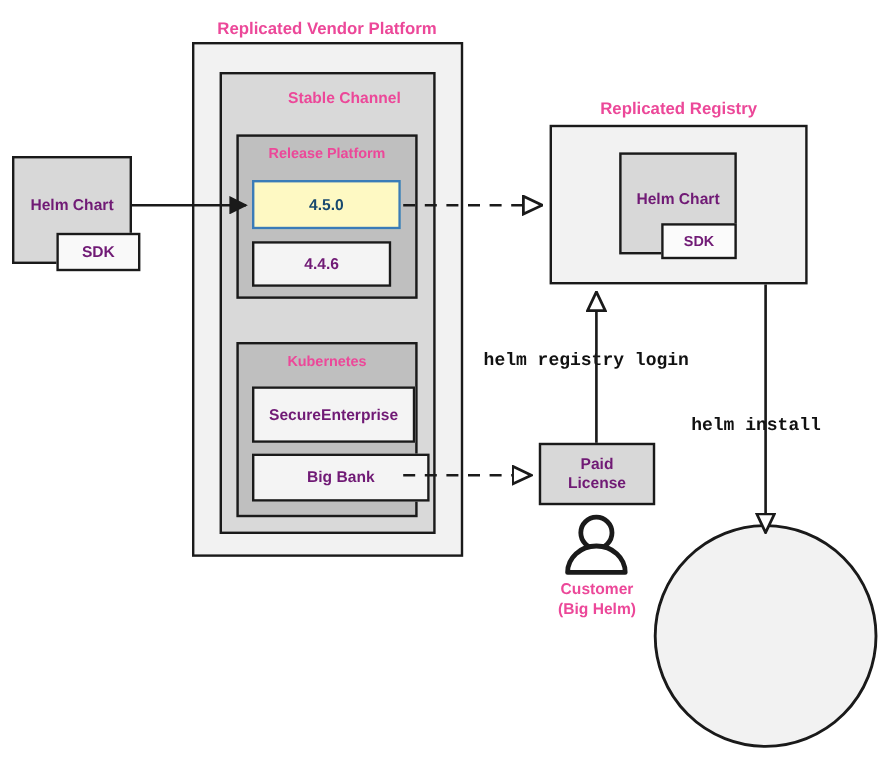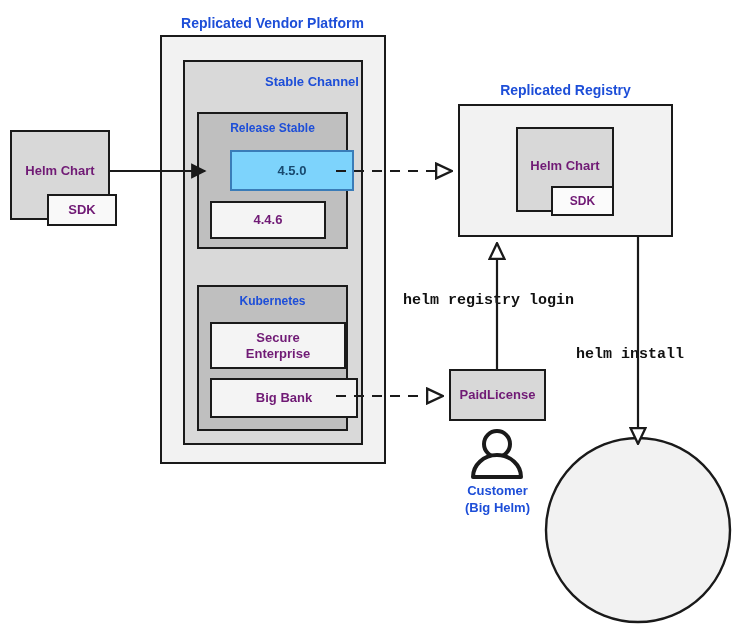--- a/index.html
+++ b/index.html
@@ -23,21 +23,21 @@
     align-items: center;
     justify-content: center;
     text-align: center;
     font-weight: bold;
     color: #701a75;
     line-height: 1.2;
   }
   .lbl {
     position: absolute;
     font-weight: bold;
-    color: #1d4ed8;
+    color: #ec4899;
     text-align: center;
     white-space: nowrap;
   }
   .mono {
     position: absolute;
     font-family: "Liberation Mono", "DejaVu Sans Mono", monospace;
     font-weight: bold;
     color: #111111;
     white-space: nowrap;
   }
@@ -53,37 +53,37 @@
 </head>
 <body>
 
 <div id="canvas">
 
   <div class="lbl" style="left:160px; top:15px; width:225px; font-size:14px;">Replicated Vendor Platform</div>
 
   <div class="box" style="left:160px; top:35px; width:226px; height:429px; background:#f2f2f2;"></div>
 
   <div class="box" style="left:183px; top:60px; width:180px; height:385px; background:#d9d9d9;"></div>
-  <div class="lbl" style="left:183px; top:74px; width:208px; font-size:13px;padding-left:25px;">Stable Channel</div>
+  <div class="lbl" style="left:183px; top:74px; width:208px; font-size:13px;">Stable Channel</div>
 
   <div class="box" style="left:197px; top:112px; width:151px; height:137px; background:#bfbfbf;"></div>
-  <div class="lbl" style="left:197px; top:121px; width:151px; font-size:12px;">Release Stable</div>
+  <div class="lbl" style="left:197px; top:121px; width:151px; font-size:12px;">Release Platform</div>
 
-  <div class="box" style="left:210px; top:150px; width:124px; height:41px; background:#7dd3fc; border-color:#3a7cb8; color:#18496f; font-size:13px;margin-left:20px;">
+  <div class="box" style="left:210px; top:150px; width:124px; height:41px; background:#fef9c3; border-color:#3a7cb8; color:#18496f; font-size:13px;">
     <span>4.5.0</span>
   </div>
 
   <div class="box" style="left:210px; top:201px; width:116px; height:38px; background:#f4f4f4; font-size:13px;">
     <span>4.4.6</span>
   </div>
 
   <div class="box" style="left:197px; top:285px; width:151px; height:146px; background:#bfbfbf;"></div>
   <div class="lbl" style="left:197px; top:294px; width:151px; font-size:12px;">Kubernetes</div>
 
-  <div class="box" style="left:210px; top:322px; width:136px; height:47px; background:#f4f4f4; font-size:13px; flex-direction:column;">
+  <div class="box" style="left:210px; top:322px; width:136px; height:47px; background:#f4f4f4; font-size:13px; flex-direction:row;">
     <span>Secure</span>
     <span>Enterprise</span>
   </div>
 
   <div class="box" style="left:210px; top:378px; width:148px; height:40px; background:#f4f4f4; font-size:13px;">
     <span>Big Bank</span>
   </div>
 
   <div class="box" style="left:10px; top:130px; width:100px; height:90px; background:#d8d8d8; font-size:13px; align-items:flex-start; padding-top:31px;">
     <span>Helm Chart</span>
@@ -96,21 +96,21 @@
 
   <div class="box" style="left:458px; top:104px; width:215px; height:133px; background:#f2f2f2;"></div>
 
   <div class="box" style="left:516px; top:127px; width:98px; height:85px; background:#d8d8d8; font-size:13px; align-items:flex-start; padding-top:29px;">
     <span>Helm Chart</span>
   </div>
   <div class="box" style="left:551px; top:186px; width:63px; height:30px; background:#fbfbfb; font-size:12px;">
     <span>SDK</span>
   </div>
 
-  <div class="box" style="left:449px; top:369px; width:97px; height:52px; background:#d8d8d8; font-size:13px; flex-direction:row;">
+  <div class="box" style="left:449px; top:369px; width:97px; height:52px; background:#d8d8d8; font-size:13px; flex-direction:column;">
     <span>Paid</span>
     <span>License</span>
   </div>
 
   <div class="lbl" style="left:435px; top:483px; width:125px; font-size:13px;">Customer</div>
   <div class="lbl" style="left:435px; top:500px; width:125px; font-size:13px;">(Big Helm)</div>
 
   <div class="lbl" style="left:565px; top:474px; width:165px; font-size:13px;">Kubernetes Cluster</div>
 
   <div class="box" style="left:568px; top:504px; width:140px; height:30px; background:#ffffff; font-size:13px;">

